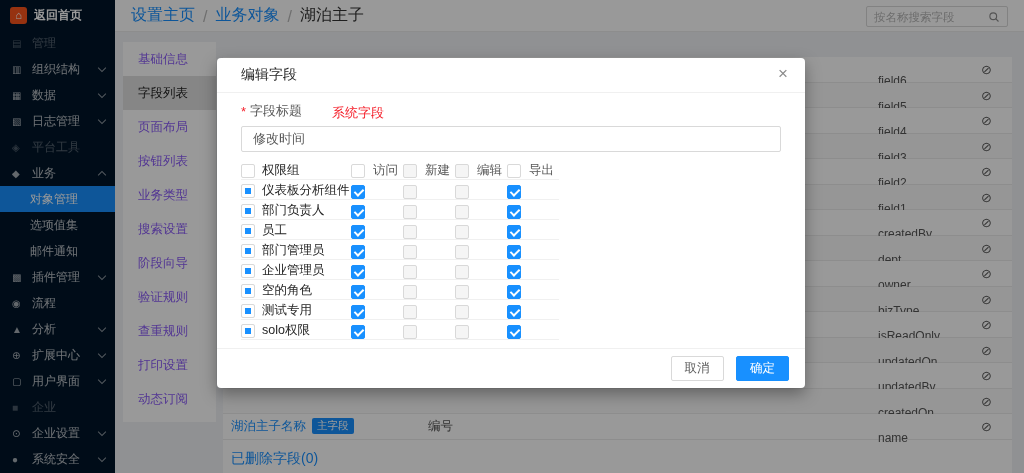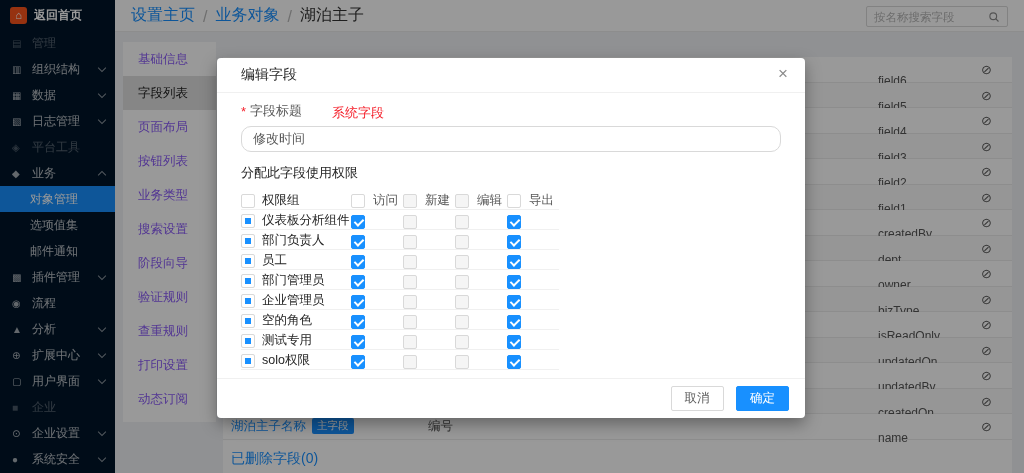--- a/index.html
+++ b/index.html
@@ -60,21 +60,21 @@
   .overlay{position:absolute;inset:0;background:rgba(0,0,0,0.4);z-index:10}
   .modal{position:absolute;left:217px;top:58px;width:588px;background:#fff;border-radius:4px;z-index:20;
     box-shadow:0 6px 16px rgba(0,0,0,0.35)}
   .modal-header{position:relative;padding:8px 24px;border-bottom:1px solid #f0f0f0;
     font-size:14px;font-weight:normal;color:#262626}
   .modal-close{position:absolute;right:17px;top:6px;font-size:17px;color:#8c8c8c;cursor:pointer}
   .modal-body{padding:8px 24px 0}
   .label-row{display:flex;align-items:center;font-size:13px;color:#595959;margin-top:2px;height:16px}
   .req{color:#f5222d;margin-right:4px}
   .annotation{color:#f5222d;margin-left:30px;position:relative;top:2px}
-  .text-input{margin-top:7px;width:100%;height:26px;border:1px solid #d9d9d9;border-radius:10px;
+  .text-input{margin-top:7px;width:100%;height:26px;border:1px solid #d9d9d9;border-radius:2px;
     padding:0 11px;font-size:13px;color:#595959;font-family:inherit;outline:none}
   .perm-title{margin-top:12px;font-size:13px;color:#262626}
   .perm-table{margin-top:7px;width:318px}
   .prow{display:flex;align-items:flex-end;height:20px;border-bottom:1px solid #f0f0f0}
   .prow.head{height:21px}
   .pname{width:110px;display:flex;align-items:center;gap:7px;font-size:12.5px;color:#262626}
   .pcol{width:52px;display:flex;align-items:center;gap:8px;font-size:12.5px;color:#595959}
   .cb{width:14px;height:14px;border:1px solid #d9d9d9;border-radius:2px;background:#fff;
     display:inline-block;position:relative;flex:0 0 auto;cursor:pointer}
   .cb.checked{background:#1890ff;border-color:#1890ff}
@@ -289,21 +289,20 @@
       <span>编辑字段</span>
       <span class="modal-close">×</span>
     </div>
     <div class="modal-body">
       <div class="label-row">
         <span class="req">*</span>
         <span>字段标题</span>
         <span class="annotation">系统字段</span>
       </div>
       <input class="text-input" type="text" value="修改时间" style="">
-      <div class="perm-title">分配此字段使用权限</div>
       <div class="perm-table" id="perm-table">
           <div class="prow head">
             <div class="pname">
               <span class="cb"></span>
               <span class="plabel">权限组</span>
             </div>
             <div class="pcol">
               <span class="cb"></span>
               <span class="plabel">访问</span>
             </div>

